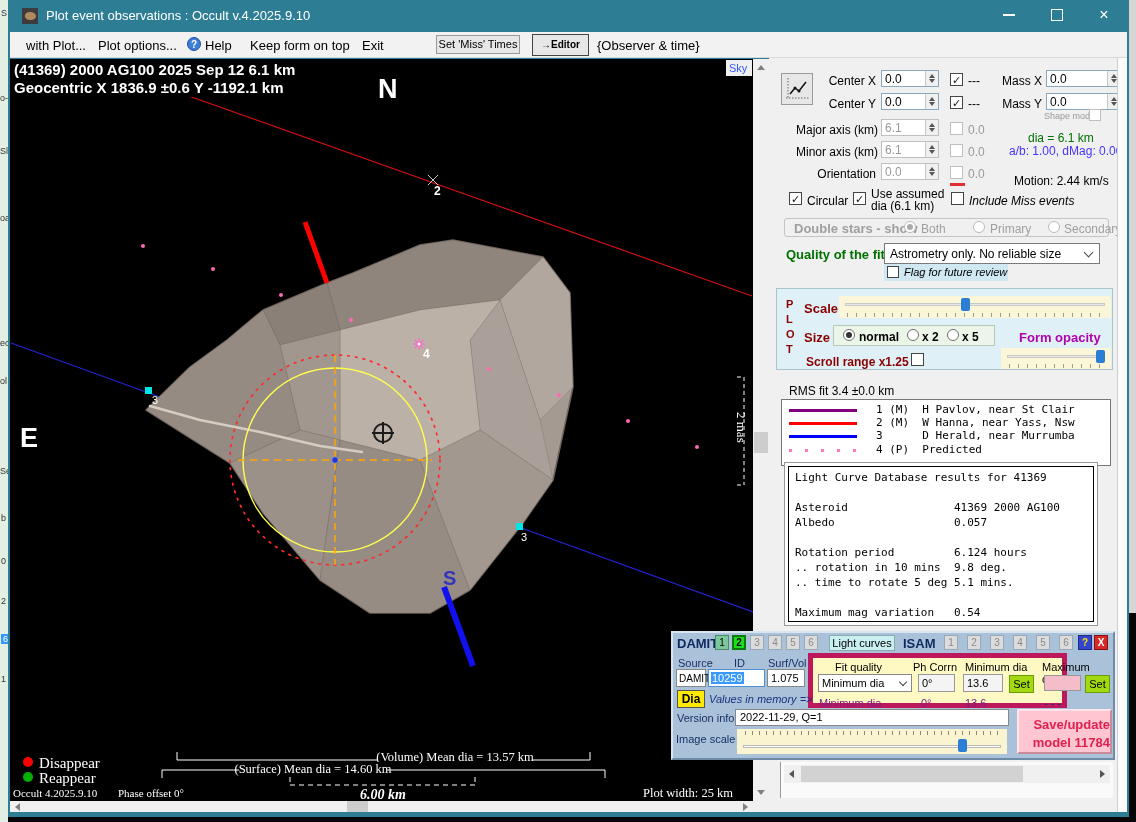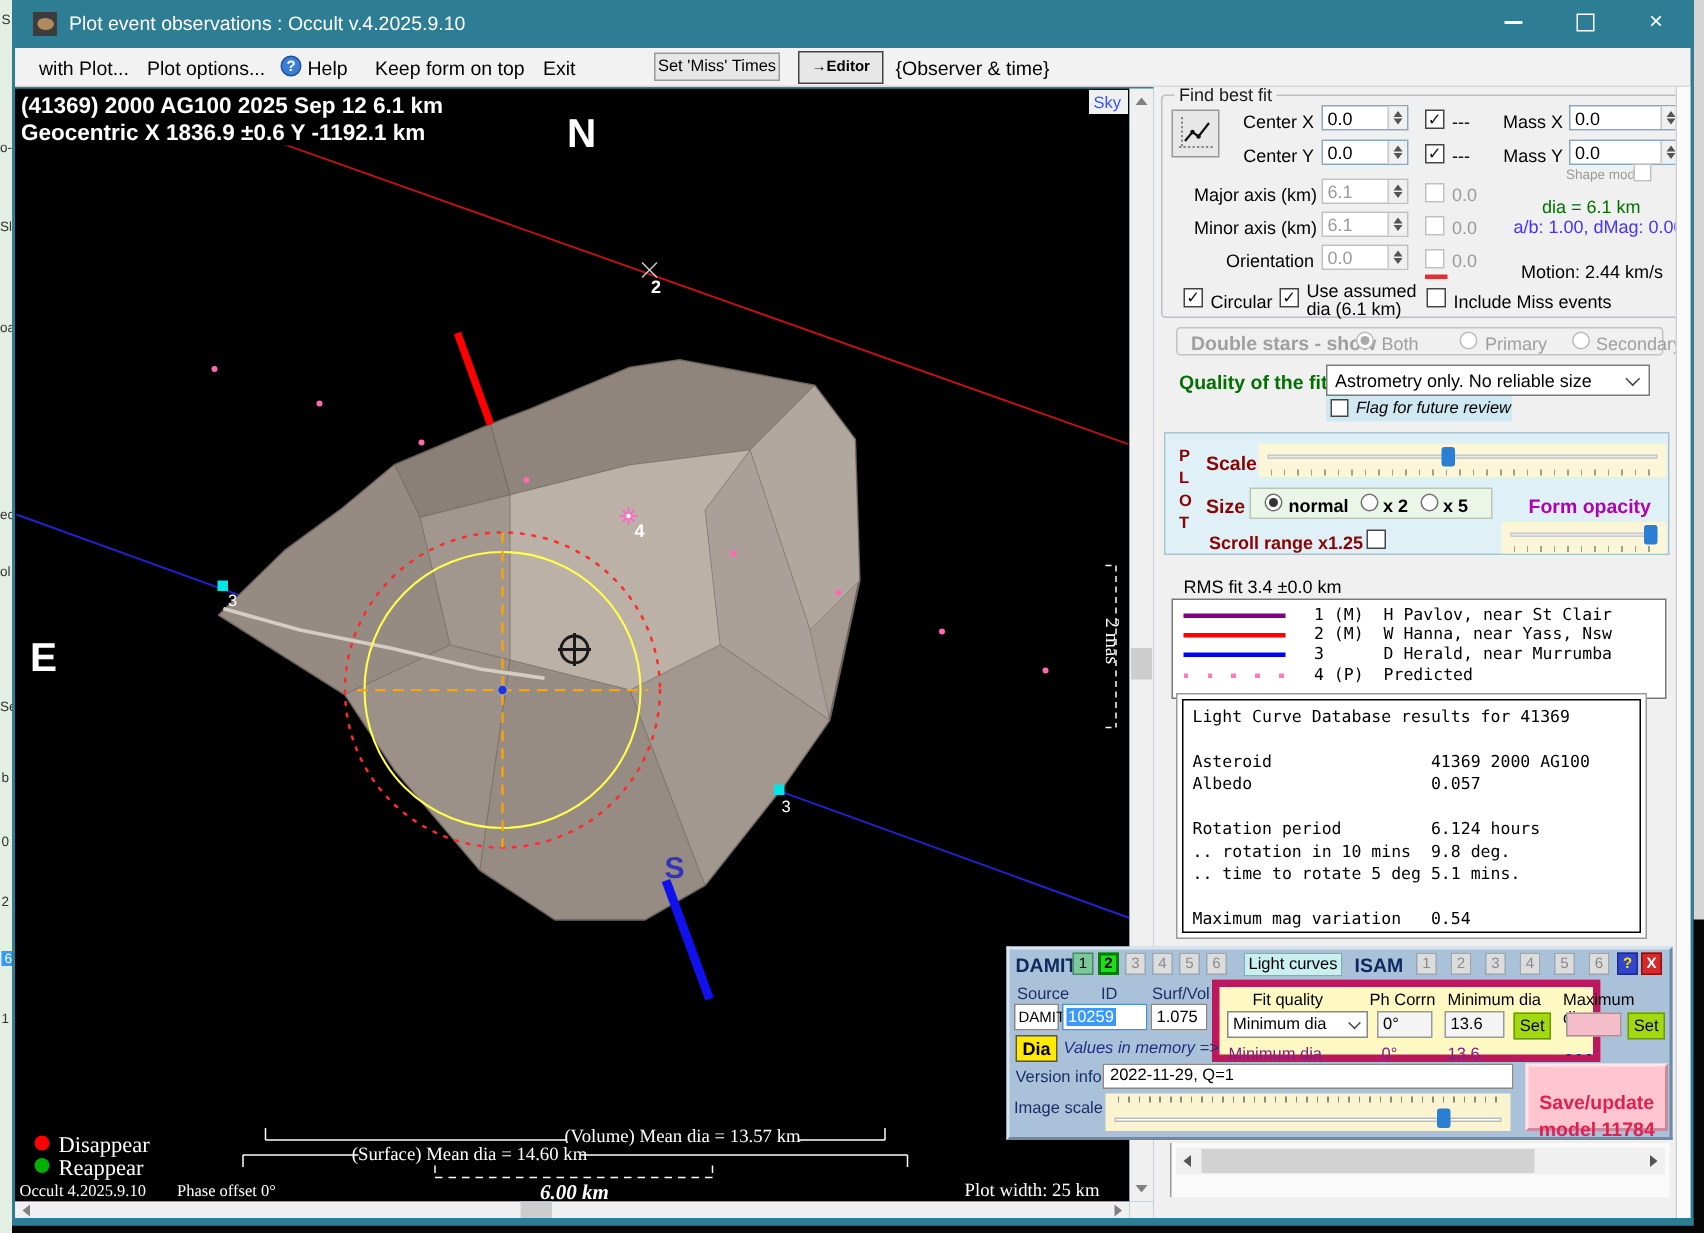--- a/index.html
+++ b/index.html
@@ -203,23 +203,20 @@
 
     <div class="abs" style="left:2px;top:801px;width:743px;height:11px;background:#f0f0f0;">
       <div class="abs" style="left:5px;top:2px;width:0;height:0;border-top:4px solid transparent;border-bottom:4px solid transparent;border-right:5px solid #808080;"></div>
       <div class="abs" style="left:337px;top:0;width:21px;height:11px;background:#cdcdcd;"></div>
       <div class="abs" style="right:5px;top:2px;width:0;height:0;border-top:4px solid transparent;border-bottom:4px solid transparent;border-left:5px solid #808080;"></div>
     </div>
     <div class="abs" style="left:745px;top:801px;width:16px;height:11px;background:#f0f0f0;"></div>
 
     <div class="abs" style="left:761px;top:58px;width:358px;height:754px;background:#f0f0f0;overflow:hidden;">
 
-      <div class="grp" style="left:5px;top:5px;width:349px;height:149px;">
-        <span class="cap">Find best fit</span>
-      </div>
       <div class="btn" style="left:12px;top:15px;width:32px;height:32px;">
         <svg width="30" height="30" viewBox="0 0 30 30">
           <line x1="6" y1="4" x2="6" y2="25" stroke="#666" stroke-width="1" stroke-dasharray="1.5 1.5"></line>
           <line x1="4" y1="24" x2="27" y2="24" stroke="#666" stroke-width="1" stroke-dasharray="1.5 1.5"></line>
           <polyline points="8,20 13,14 17,17 24,8" stroke="#111" stroke-width="1.5" fill="none"></polyline>
           <circle cx="13" cy="14" r="1.5" fill="#111"></circle>
             <circle cx="17" cy="17" r="1.5" fill="#111"></circle>
         </svg>
       </div>
       <div class="lbl lblr" style="left:27px;top:16px;width:80px;">Center X</div>
@@ -300,21 +297,21 @@
       <div class="lbl" style="left:245px;top:116px;">Motion: 2.44 km/s</div>
 
       <div class="abs" style="left:181px;top:125px;width:15px;height:3px;background:#e03030;"></div>
 
       <div class="cb" style="left:20px;top:134px;">✓</div>
       <div class="lbl" style="left:38px;top:136px;">Circular</div>
       <div class="cb" style="left:84px;top:134px;">✓</div>
       <div class="lbl" style="left:102px;top:129px;">Use assumed</div>
       <div class="lbl" style="left:102px;top:141px;">dia (6.1 km)</div>
       <div class="cb" style="left:182px;top:134px;"></div>
-      <div class="lbl" style="left:200px;top:136px;">Include Miss events</div>
+      <div class="lbl" style="left:200px;top:136px;font-style:italic;">Include Miss events</div>
 
       <div class="grp" style="left:15px;top:160px;width:325px;height:19px;border-color:#c4c4c4;"></div>
       <div class="lbl" style="left:25px;top:163px;font-weight:bold;color:#9f9f9f;font-size:13px;">Double stars - show</div>
       <div class="radio dis sel" style="left:135px;top:163px;"></div>
       <div class="lbl" style="left:152px;top:164px;color:#9f9f9f;">Both</div>
       <div class="radio dis" style="left:204px;top:163px;"></div>
       <div class="lbl" style="left:221px;top:164px;color:#9f9f9f;">Primary</div>
       <div class="radio dis" style="left:279px;top:163px;"></div>
       <div class="lbl" style="left:295px;top:164px;color:#9f9f9f;">Secondary</div>
 
@@ -444,21 +441,21 @@
       <div class="abs" style="left:35px;top:36px;width:57px;height:18px;background:#fff;border:1px solid #4a90d2;">
         <span class="abs" style="left:2px;top:2px;font:11px 'Liberation Sans',sans-serif;background:#3a99ff;color:#fff;padding:0 1px;">10259</span>
       </div>
       <div class="abs" style="left:94px;top:36px;width:38px;height:18px;background:#fff;border:1px solid #888;font:11px 'Liberation Sans',sans-serif;padding:2px 0 0 3px;">1.075</div>
 
       <div class="abs" style="left:4px;top:57px;width:28px;height:18px;background:#ffea00;border:1px solid #555;font:bold 12px 'Liberation Sans',sans-serif;text-align:center;line-height:16px;">Dia</div>
       <div class="abs" style="left:36px;top:60px;font:italic 11px 'Liberation Sans',sans-serif;color:#203080;">Values in memory =&gt;</div>
 
       <div class="abs navy" style="left:4px;top:79px;font:11px 'Liberation Sans',sans-serif;">Version info</div>
       <div class="abs" style="left:62px;top:76px;width:274px;height:17px;background:#fff;border:1px solid #888;font:11px 'Liberation Sans',sans-serif;padding:1px 0 0 4px;">2022-11-29, Q=1</div>
-      <div class="abs" style="left:344px;top:76px;width:95px;height:45px;background:#ffc5d0;border:2px solid;border-color:#ffe4ea #c98a9a #c98a9a #ffe4ea;font:bold 13px/1.4 'Liberation Sans',sans-serif;color:#e02050;text-align:center;padding-top:15px;">Save/update model 11784</div>
+      <div class="abs" style="left:344px;top:76px;width:95px;height:45px;background:#ffc5d0;border:2px solid;border-color:#ffe4ea #c98a9a #c98a9a #ffe4ea;font:bold 13px/1.4 'Liberation Sans',sans-serif;color:#e02050;text-align:right;padding-top:5px;">Save/update model 11784</div>
 
       <div class="abs navy" style="left:3px;top:100px;font:11px 'Liberation Sans',sans-serif;">Image scale</div>
       <div class="sliderbox" style="left:64px;top:96px;width:270px;height:25px;background:#fbf4d0;">
         <div class="ticks" style="top:2px;background:repeating-linear-gradient(to right,#8a8a7a 0 1px,transparent 1px 7px);"></div>
         <div class="groove" style="top:16px;background:#fff;border-color:#bbb;"></div>
         <div class="thumb" style="left:221px;top:10px;"></div>
       </div>
     </div>
 
     <div class="abs" style="left:0;top:812px;width:1121px;height:5px;background:#2d7d95;"></div>

